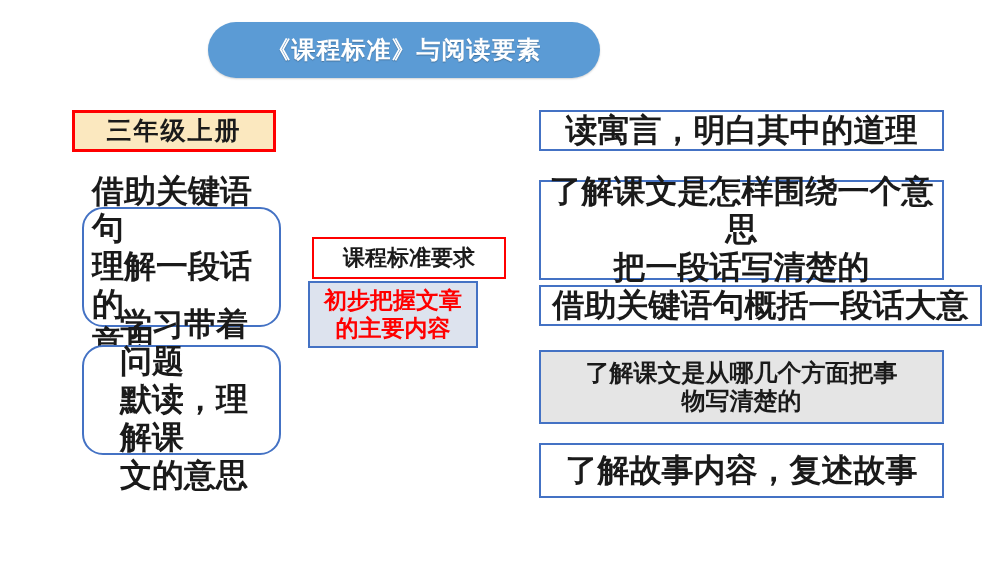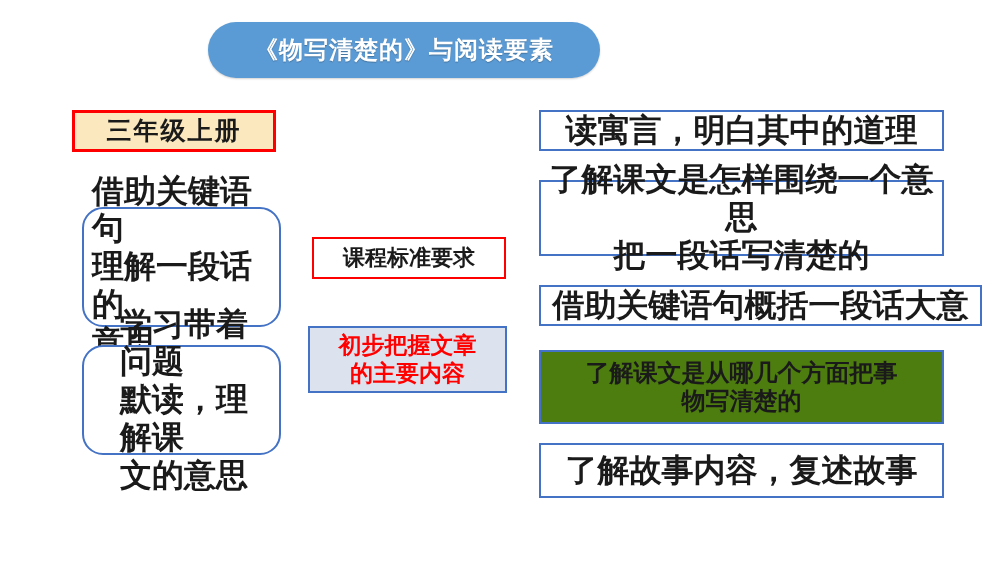--- a/index.html
+++ b/index.html
@@ -77,21 +77,21 @@
   }
   .blue-box.left-align {
     justify-content: flex-start;
     text-align: left;
     padding-left: 8px;
     border-radius: 21px;
   }
 
   
   .yellow-box {
-    background: #4d7c0f;
+    background: #e5e5e5;
     border: 2px solid #4472c4;
     font-size: 24px;
     font-weight: bold;
     color: #1a1a1a;
   }
 
   
   .req-header {
     background: #ffffff;
     border: 2px solid #ff0000;
@@ -107,21 +107,21 @@
     font-weight: bold;
     color: #ff0000;
   }
 </style>
 </head>
 <body>
 
 <div id="slide">
 
   <div id="title-pill">
-    <span class="title-text">《物写清楚的》与阅读要素</span>
+    <span class="title-text">《课程标准》与阅读要素</span>
   </div>
 
 
   <div class="box grade-banner" style="left:72px; top:110px; width:204px; height:42px;">
     <span class="box-text">三年级上册</span>
   </div>
 
   <div class="box blue-box left-align" style="left:82px; top:207px; width:199px; height:120px;">
     <span class="box-text">借助关键语句
 理解一段话的
@@ -131,30 +131,30 @@
   <div class="box blue-box left-align" style="left:82px; top:345px; width:199px; height:110px;padding-left:36px;">
     <span class="box-text">学习带着问题
 默读，理解课
 文的意思</span>
   </div>
 
   <div class="box req-header" style="left:312px; top:237px; width:194px; height:42px;">
     <span class="box-text">课程标准要求</span>
   </div>
 
-  <div class="box req-body" style="left:308px; top:281px; width:199px; height:67px;margin-top:45px;">
+  <div class="box req-body" style="left:308px; top:281px; width:170px; height:67px;">
     <span class="box-text">初步把握文章
 的主要内容</span>
   </div>
 
   <div class="box blue-box" style="left:539px; top:110px; width:405px; height:41px;">
     <span class="box-text">读寓言，明白其中的道理</span>
   </div>
 
-  <div class="box blue-box" style="left:539px; top:180px; width:405px; height:76px;">
+  <div class="box blue-box" style="left:539px; top:180px; width:405px; height:100px;">
     <span class="box-text">了解课文是怎样围绕一个意思
 把一段话写清楚的</span>
   </div>
 
   <div class="box blue-box" style="left:539px; top:285px; width:443px; height:41px;">
     <span class="box-text">借助关键语句概括一段话大意</span>
   </div>
 
   <div class="box yellow-box" style="left:539px; top:350px; width:405px; height:74px;">
     <span class="box-text">了解课文是从哪几个方面把事

